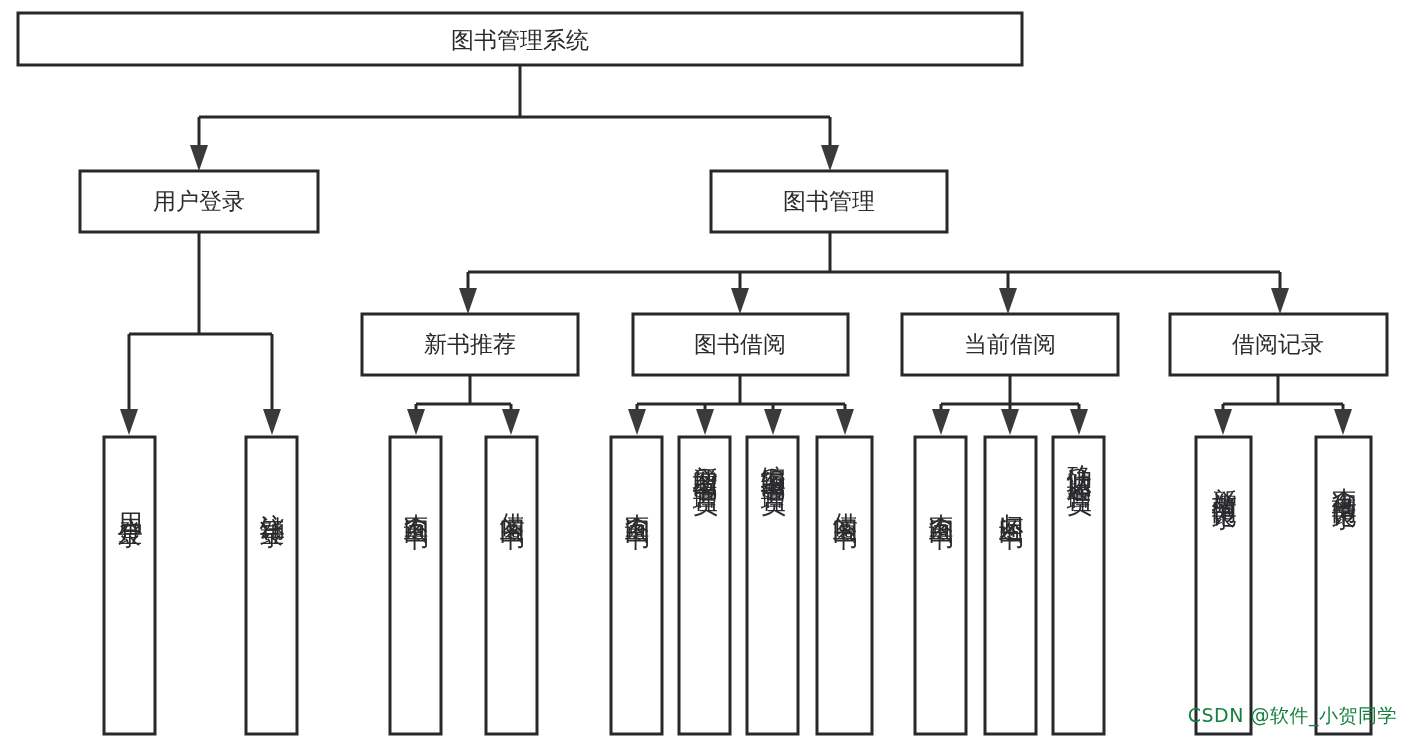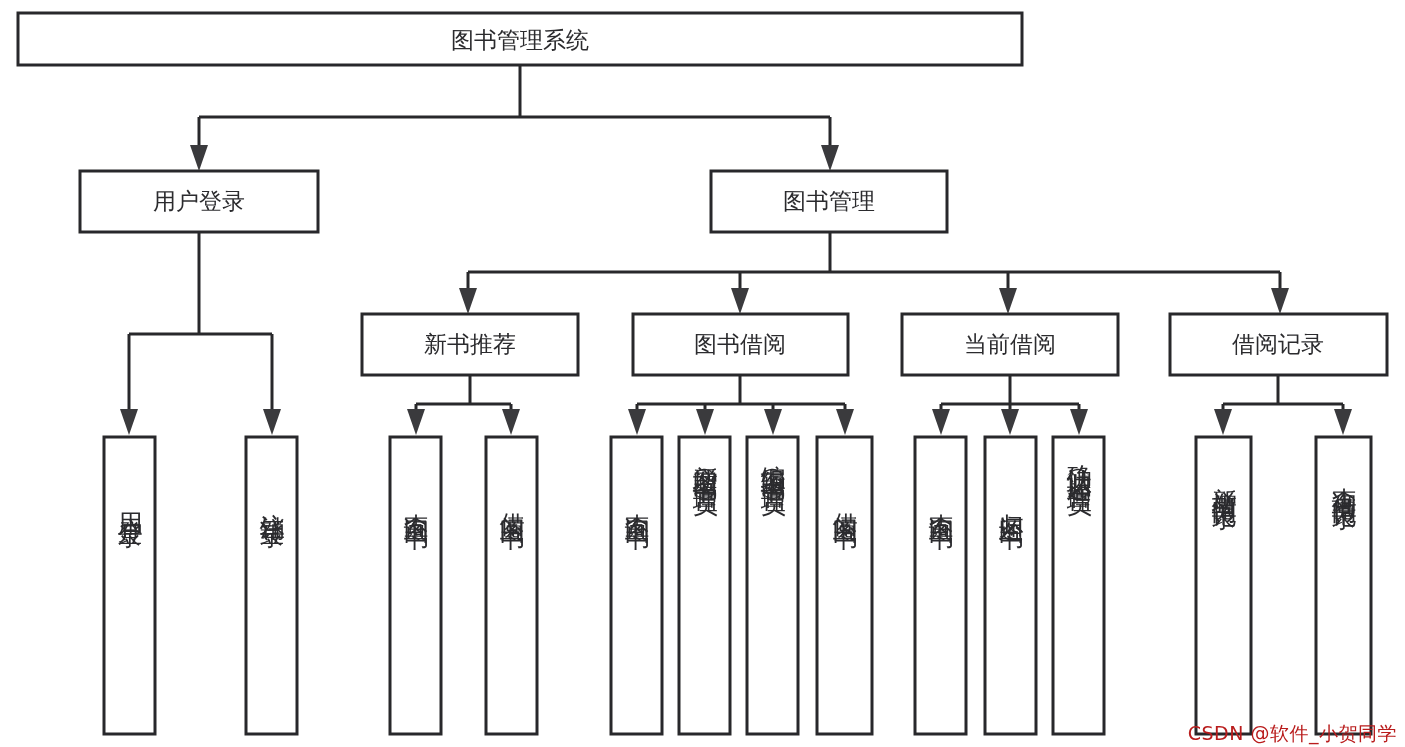--- a/index.html
+++ b/index.html
@@ -68,24 +68,24 @@
     font-size: 25px;
     line-height: 1.05;
     letter-spacing: 4px;
     color: #2b2b2e;
     text-align: start;
     white-space: nowrap;
   }
   #watermark {
     position: absolute;
     right: 8px;
-    bottom: 0;
+    bottom: 18px;
     font-family: "DejaVu Sans", "Liberation Sans", sans-serif;
     font-size: 19px;
-    color: #b91c1c;
+    color: #15803d;
     letter-spacing: 0.5px;
     white-space: nowrap;
   }
 </style>
 </head>
 <body>
 
 <div id="diagram-root">
 
   <svg id="tree-svg" viewBox="0 0 1405 747" xmlns="http://www.w3.org/2000/svg">

